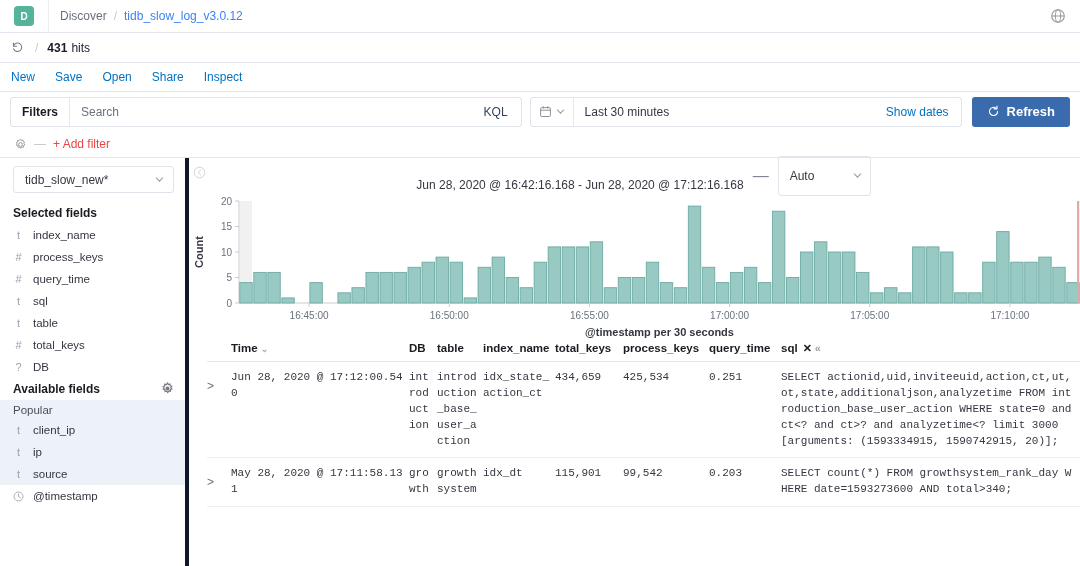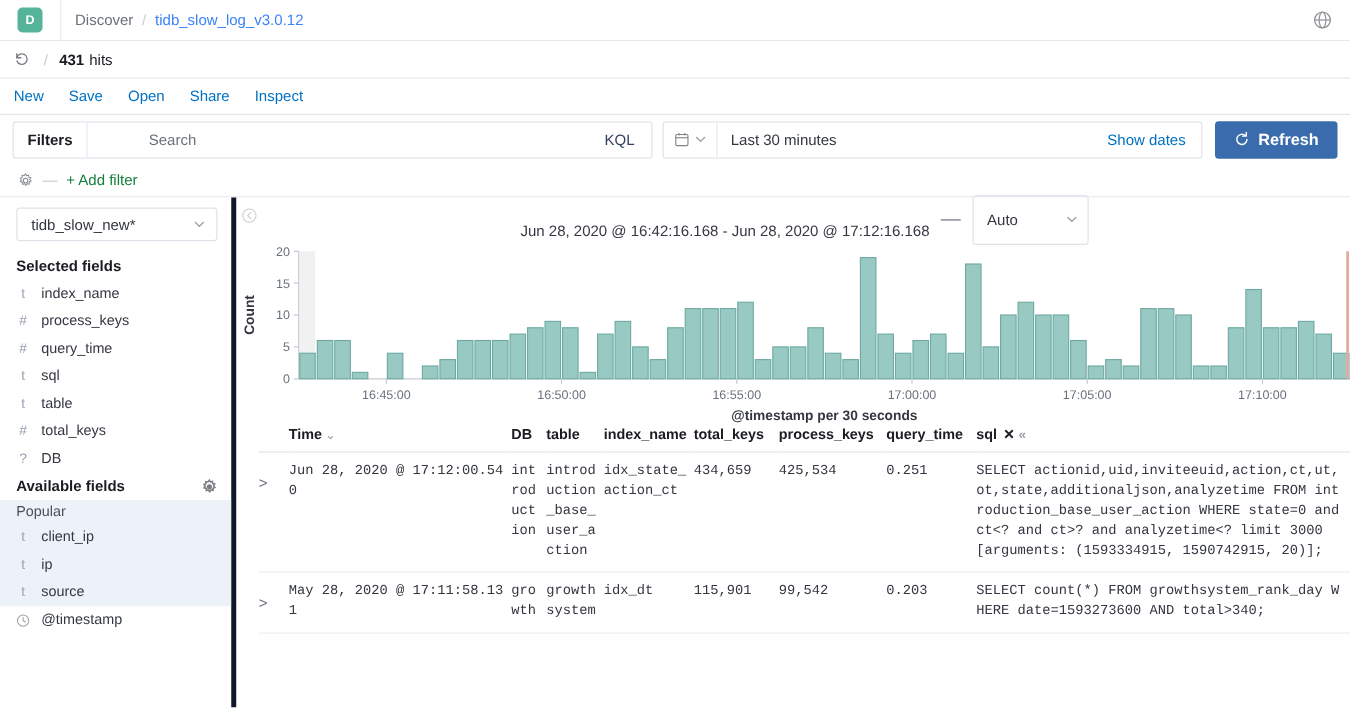--- a/index.html
+++ b/index.html
@@ -66,21 +66,20 @@
     display: flex; align-items: center;
     padding: 0 10px;
     background: #fff;
   }
   .search-group {
     flex: 1 1 auto; display: flex; align-items: stretch;
     height: 30px;
     border: 1px solid #e0e3e9; border-radius: 3px;
     background: #fff;
     min-width: 0;
-    gap: 38px;
   }
   .filters-btn {
     display: flex; align-items: center; padding: 0 11px;
     font-size: 12px; font-weight: 700; color: #1a1c21;
     border-right: 1px solid #e8eaee; cursor: pointer;
   }
   .search-input {
     flex: 1 1 auto; border: 0; outline: 0;
     font-family: "Liberation Sans", sans-serif;
     font-size: 12px; color: #343741;
@@ -122,21 +121,21 @@
 
   .filterbar {
     flex: 0 0 27px; height: 27px;
     display: flex; align-items: center; gap: 7px;
     padding-left: 14px;
     border-bottom: 1px solid #e3e6ec;
     background: #fff;
   }
   .gear-ico { width: 13px; height: 13px; opacity: .65; }
   .fb-dash { color: #c2c6cd; font-size: 12px; }
-  .add-filter { font-size: 12px; color: #15803d; cursor: pointer; }
+  .add-filter { font-size: 12px; color: #ef4444; cursor: pointer; }
 
   
   .body { flex: 1 1 auto; display: flex; min-height: 0; background: #fff; }
 
   
   .sidebar {
     width: 189px; flex: 0 0 189px;
     border-right: 4px solid #0f172a;
     padding: 8px 0 0 0;
     overflow: hidden;
@@ -147,21 +146,21 @@
     height: 27px;
     border: 1px solid #e0e3e9; border-radius: 3px;
     display: flex; align-items: center; justify-content: space-between;
     padding: 0 9px 0 11px;
     font-size: 12px; color: #343741; cursor: pointer;
     background: #fff;
   }
   .sb-head {
     font-size: 12px; font-weight: 700; color: #1a1c21;
     padding: 4px 11px 4px 13px;
-    display: flex; align-items: center; justify-content: space-between;
+    display: flex; justify-content: space-between;
   }
   .field-row {
     display: flex; align-items: center; gap: 9px;
     padding: 5px 11px 5px 13px;
     font-size: 11.5px; color: #343741; cursor: pointer;
   }
   .field-type {
     width: 11px; text-align: center;
     color: #98a2b3; font-size: 11px;
     font-family: "Liberation Sans", sans-serif;

